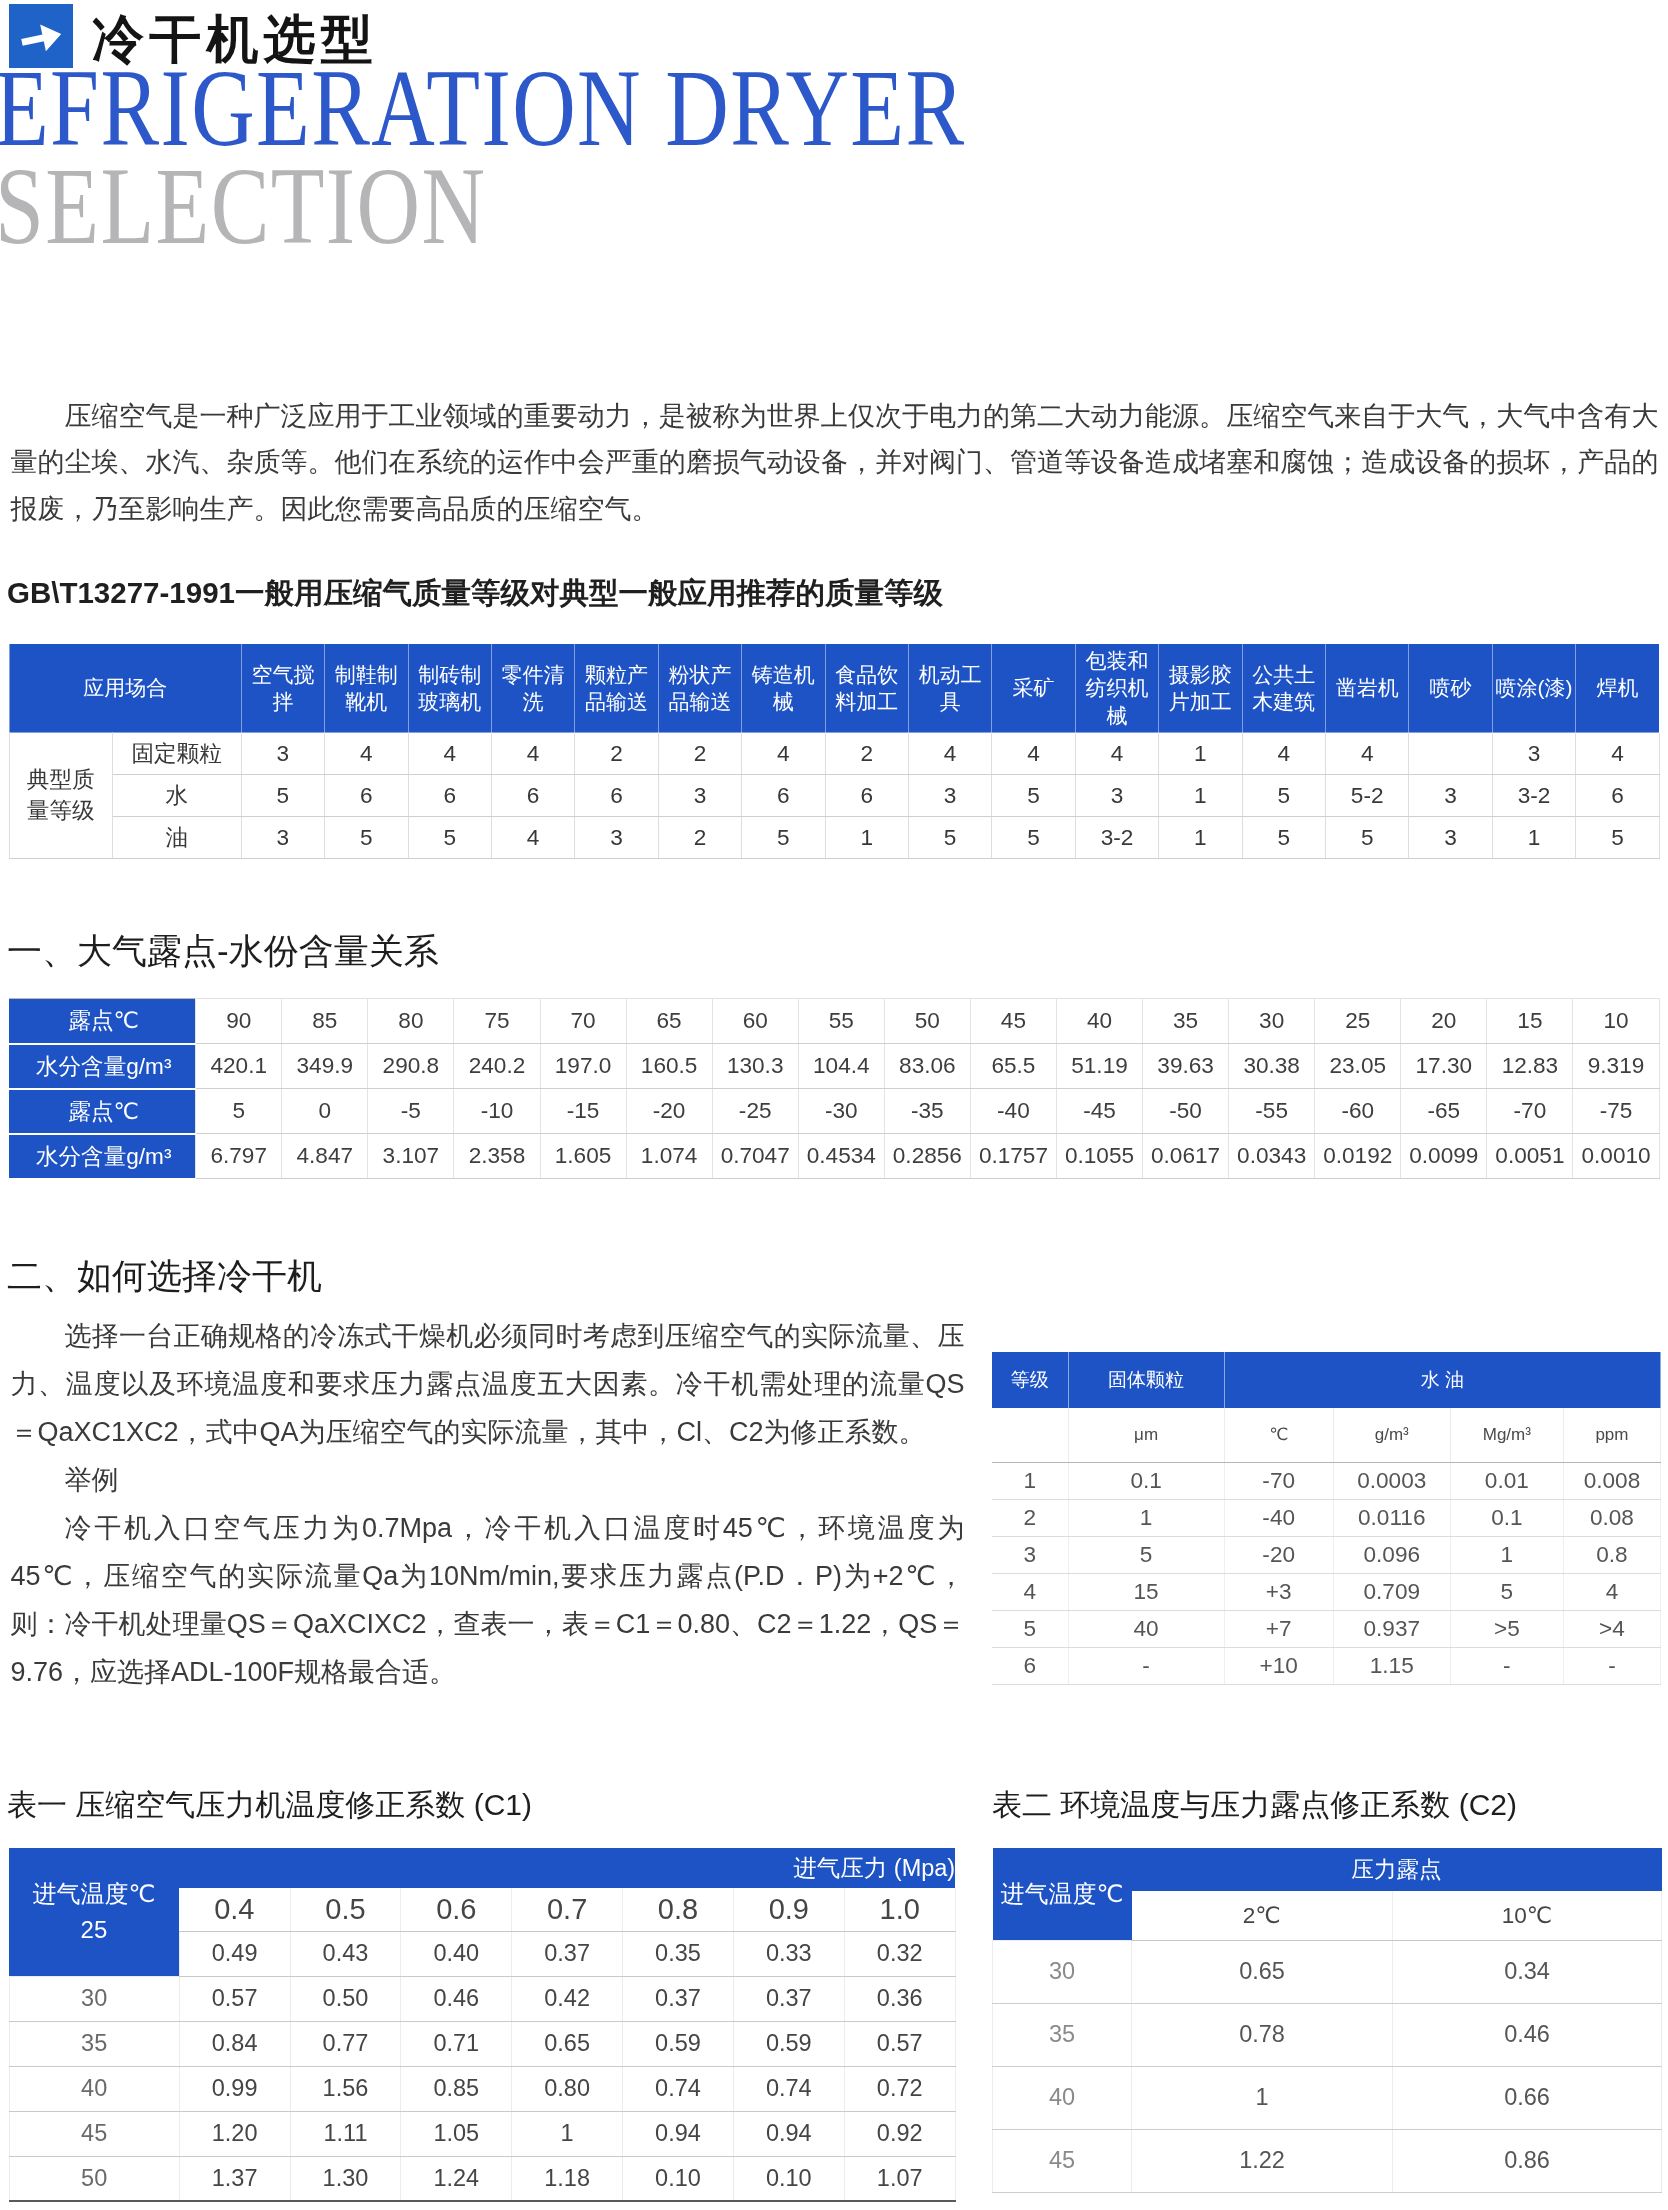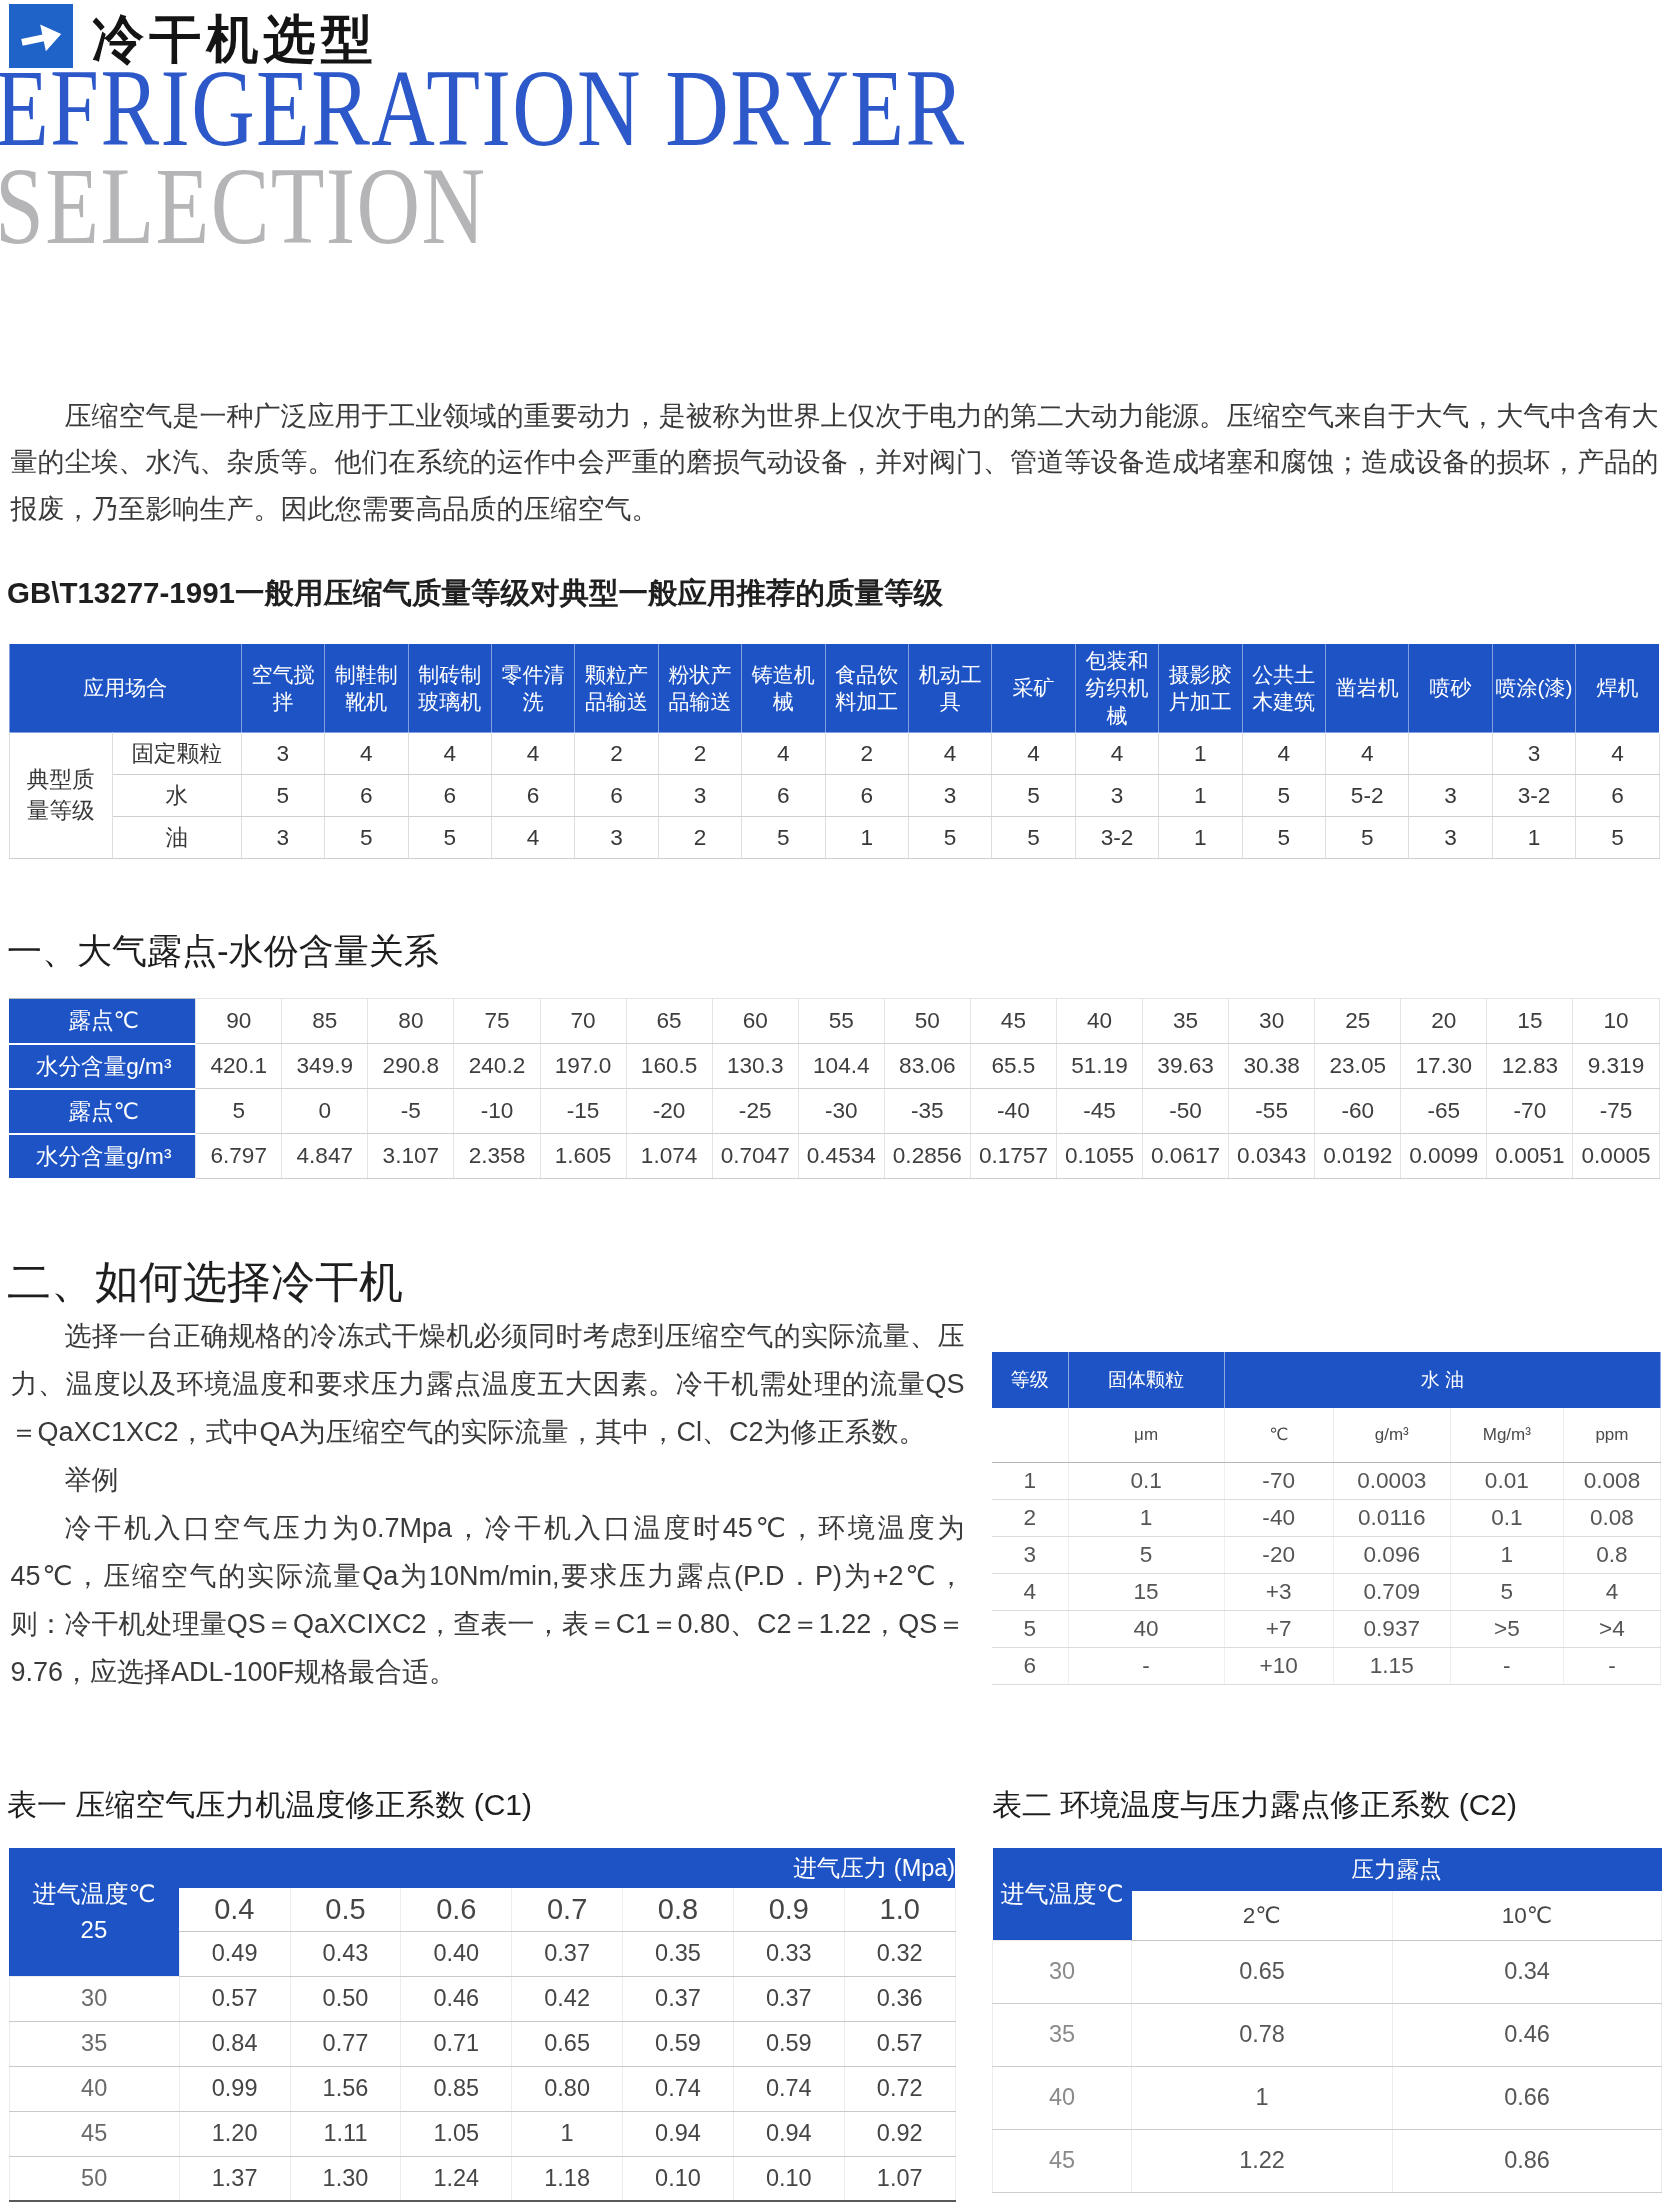--- a/index.html
+++ b/index.html
@@ -33,21 +33,21 @@
   
   .sec1-title{position:absolute;left:7px;top:928px;font-size:35px;color:#1e1e1e}
   .dew-table{position:absolute;left:8.7px;top:998px;width:1651px;border-collapse:collapse;table-layout:fixed;
     border-top:1.7px solid #b9b9b9;border-bottom:1.7px solid #9a9a9a}
   .dew-label{background:#1d53c5;color:#fff;font-size:22.6px;font-weight:400;text-align:center;
     border-bottom:2.6px solid #fff;height:45px;padding-left:3.5px}
   .dew-table td{border:0.9px solid #e3e3e3;border-bottom:0.9px solid #cfcfcf;text-align:center;
     font-size:22.6px;color:#3e3e3e;height:45px;background:#fff}
 
   
-  .sec2-title{position:absolute;left:7px;top:1253px;font-size:44px;color:#1e1e1e}
+  .sec2-title{position:absolute;left:7px;top:1253px;font-size:35px;color:#1e1e1e}
   .how-text{position:absolute;left:10.4px;top:1312px;width:954px;font-size:27px;line-height:1.78;
     color:#3a3a3a;text-align:justify}
   .how-text p{text-indent:2em}
 
   
   .iso-title{position:absolute;left:992px;top:1255px;font-size:33px;color:#1e1e1e}
   .iso-table{position:absolute;left:992px;top:1352px;width:669px;border-collapse:collapse;table-layout:fixed;
     border-bottom:1.7px solid #8a8a8a}
   .iso-table th{background:#1d53c5;color:#fff;font-size:19px;font-weight:400;height:56px;text-align:center;
     border-right:1.7px solid rgba(255,255,255,.5)}
@@ -260,21 +260,21 @@
           <td class="dew-td">0.7047</td>
           <td class="dew-td">0.4534</td>
           <td class="dew-td">0.2856</td>
           <td class="dew-td">0.1757</td>
           <td class="dew-td">0.1055</td>
           <td class="dew-td">0.0617</td>
           <td class="dew-td">0.0343</td>
           <td class="dew-td">0.0192</td>
           <td class="dew-td">0.0099</td>
           <td class="dew-td">0.0051</td>
-          <td class="dew-td">0.0005</td>
+          <td class="dew-td">0.0010</td>
         </tr>
       </tbody>
   </table>
 
   <div class="sec2-title">二、如何选择冷干机</div>
   <div class="how-text">
     <p>选择一台正确规格的冷冻式干燥机必须同时考虑到压缩空气的实际流量、压力、温度以及环境温度和要求压力露点温度五大因素。冷干机需处理的流量QS＝QaXC1XC2，式中QA为压缩空气的实际流量，其中，Cl、C2为修正系数。</p>
     <p>举例</p>
     <p>冷干机入口空气压力为0.7Mpa，冷干机入口温度时45℃，环境温度为45℃，压缩空气的实际流量Qa为10Nm/min,要求压力露点(P.D．P)为+2℃，则：冷干机处理量QS＝QaXCIXC2，查表一，表＝C1＝0.80、C2＝1.22，QS＝9.76，应选择ADL-100F规格最合适。</p>
   </div>

